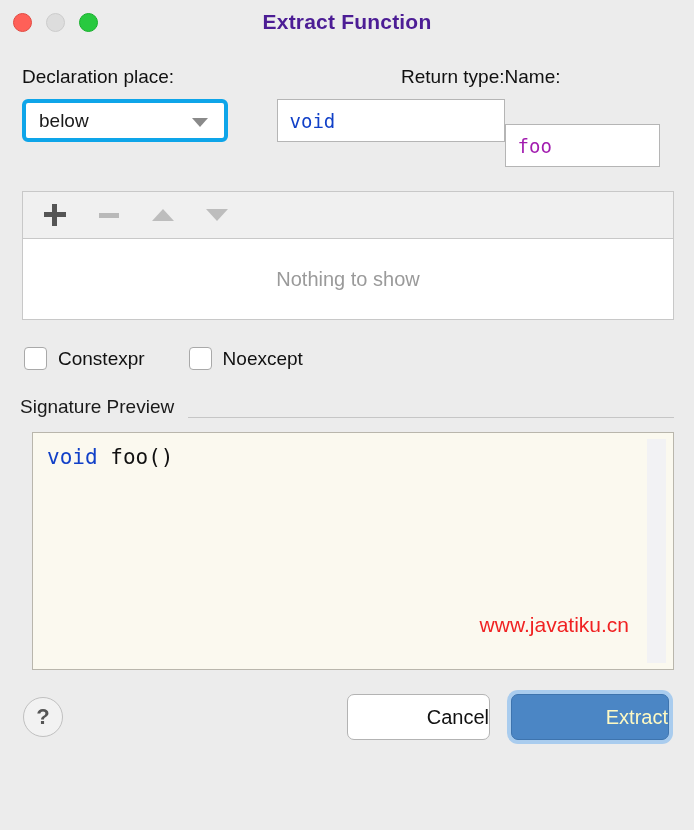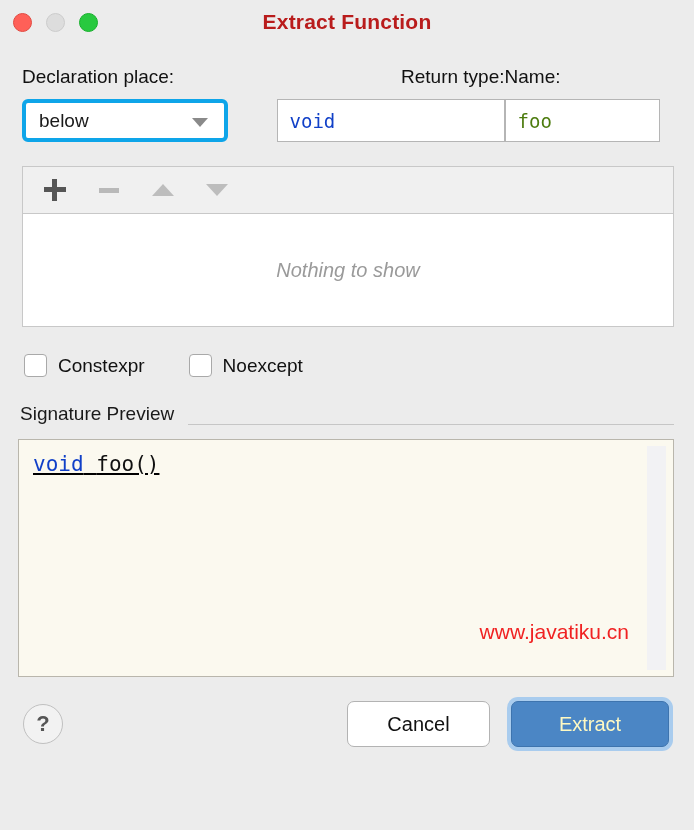--- a/index.html
+++ b/index.html
@@ -37,21 +37,21 @@
   }
   .light.close  { background: #FF6058; border: 1px solid #E24A41; }
   .light.min    { background: #DDDDDD; border: 1px solid #CCCCCC; }
   .light.max    { background: #28C93F; border: 1px solid #18B02D; }
   .window-title {
     position: absolute;
     left: 0; right: 0;
     text-align: center;
     font-size: 21px;
     font-weight: bold;
-    color: #b91c1c;
+    color: #4c1d95;
     letter-spacing: 0.2px;
     pointer-events: none;
   }
 
   
   .form-row {
     display: flex;
     padding: 22px 20px 0 22px;
     box-sizing: border-box;
   }
@@ -97,21 +97,21 @@
     box-sizing: border-box;
     background: #FFFFFF;
     border: 1px solid #B5B5B5;
     display: flex;
     align-items: center;
     padding-left: 12px;
     font-family: "DejaVu Sans Mono", monospace;
     font-size: 19px;
   }
   .tb-ret  { width: 228px; color: #1140C8; }
-  .tb-name { width: 155px; color: #4d7c0f; }
+  .tb-name { width: 155px; color: #a21caf; margin-top: 25px; }
 
   
   .list-panel {
     margin: 24px 20px 0 22px;
     box-sizing: border-box;
     border: 1px solid #C8C8C8;
   }
   .list-toolbar {
     height: 46px;
     background: #F0F0F0;
@@ -151,28 +151,27 @@
     border-right: 11px solid transparent;
     border-bottom: 12px solid #BDBDBD;
   }
   .ic-down {
     width: 0; height: 0;
     border-left: 11px solid transparent;
     border-right: 11px solid transparent;
     border-top: 12px solid #BDBDBD;
   }
   .list-body {
-    height: 112px;
+    height: 80px;
     background: #FFFFFF;
     display: flex;
     align-items: center;
     justify-content: center;
     font-size: 20px;
     color: #9A9A9A;
-    font-style: italic;
   }
 
   
   .checkbox-row {
     display: flex;
     align-items: center;
     padding: 27px 0 0 24px;
     gap: 44px;
   }
   .cb-item {
@@ -206,27 +205,26 @@
     white-space: nowrap;
   }
   .section-rule {
     flex: 1;
     height: 1px;
     background: #C6C6C6;
   }
 
   .code-box {
     position: relative;
-    margin: 14px 20px 0 18px;
+    margin: 14px 20px 0 32px;
     height: 238px;
     box-sizing: border-box;
     background: #FBF9EF;
     border: 1px solid #B9B6AC;
     overflow: hidden;
-    text-decoration: underline;
   }
   .code-line {
     padding: 12px 0 0 14px;
     font-family: "DejaVu Sans Mono", monospace;
     font-size: 21px;
     white-space: pre;
   }
   .kw  { color: #1140C8; }
   .idn { color: #111111; }
   .code-scrollbar {
@@ -265,21 +263,21 @@
     font-size: 22px;
     font-weight: bold;
     color: #555555;
   }
   .footer-spacer { flex: 1; }
   .btn {
     height: 46px;
     box-sizing: border-box;
     display: flex;
     align-items: center;
-    justify-content: center;
+    justify-content: flex-end;
     font-size: 20px;
   }
   .btn-cancel {
     width: 143px;
     background: #FFFFFF;
     border: 1px solid #B3B3B3;
     border-radius: 7px;
     color: #111111;
     margin-right: 17px;
   }

